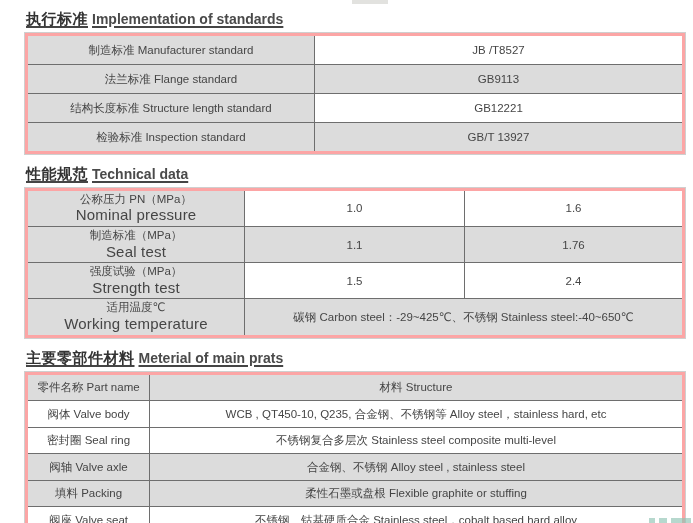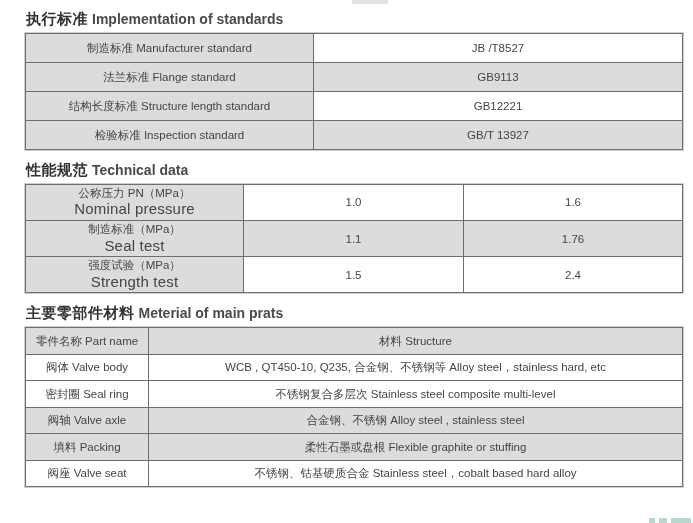--- a/index.html
+++ b/index.html
@@ -6,34 +6,34 @@
   body{
     width:693px;height:523px;
     background:#ffffff;
     font-family:"Liberation Sans","DejaVu Sans",sans-serif;
     color:#454545;
     position:relative;
     overflow:hidden;
   }
   .content{padding:7px 11px 0 25px;}
 
-  .section-title{margin:0 0 5px 1px;line-height:18px;white-space:nowrap;}
+  .section-title{margin:0 0 5px 1px;line-height:18px;white-space:nowrap;text-decoration:underline;}
   .title-zh{font-weight:bold;font-size:15px;color:#333333;letter-spacing:.5px;}
   .title-en{font-size:14px;color:#4a4a4a;margin-left:4px;}
 
   table{border-collapse:collapse;width:657px;table-layout:fixed;background:#ffffff;}
   td{
     border:1px solid #6e6e6e;
     text-align:center;vertical-align:middle;
     font-size:11.5px;line-height:1.25;
     padding:1px 3px;color:#454545;
     overflow:hidden;
   }
   .shaded{background:#dcdcdc;}
-  table{border:1px solid #fca5a5;box-shadow:0 0 0 1px #cfcfcf;}
+  table{border:3px solid #fca5a5;box-shadow:0 0 0 1px #cfcfcf;}
 
   #table-standards td{height:26px;}
   #table-technical td{height:24px;}
   #table-materials td{height:23.5px;}
 
   .en-line{font-size:15px;letter-spacing:.2px;display:inline;}
 
   .sec{margin-bottom:8px;}
   #sec-technical .section-title, #sec-materials .section-title{margin-top:8px;}
 
@@ -100,20 +100,24 @@
           <tr>
             <td class="shaded"><span>制造标准（MPa）</span><br><span class="en-line">Seal test</span></td>
             <td class="shaded"><span>1.1</span></td>
             <td class="shaded"><span>1.76</span></td>
           </tr>
           <tr>
             <td class="shaded"><span>强度试验（MPa）</span><br><span class="en-line">Strength test</span></td>
             <td><span>1.5</span></td>
             <td><span>2.4</span></td>
           </tr>
+          <tr>
+            <td class="shaded"><span>适用温度℃</span><br><span class="en-line">Working temperature</span></td>
+            <td colspan="2" class="shaded"><span>碳钢 Carbon steel：-29~425℃、不锈钢 Stainless steel:-40~650℃</span></td>
+          </tr>
         </tbody>
     </table>
   </div>
 
   <div class="sec" id="sec-materials">
     <h2 class="section-title"><span class="title-zh">主要零部件材料</span><span class="title-en">Meterial of main prats</span></h2>
     <table id="table-materials">
       <colgroup>
           <col style="width:123px">
           <col style="width:534px">

